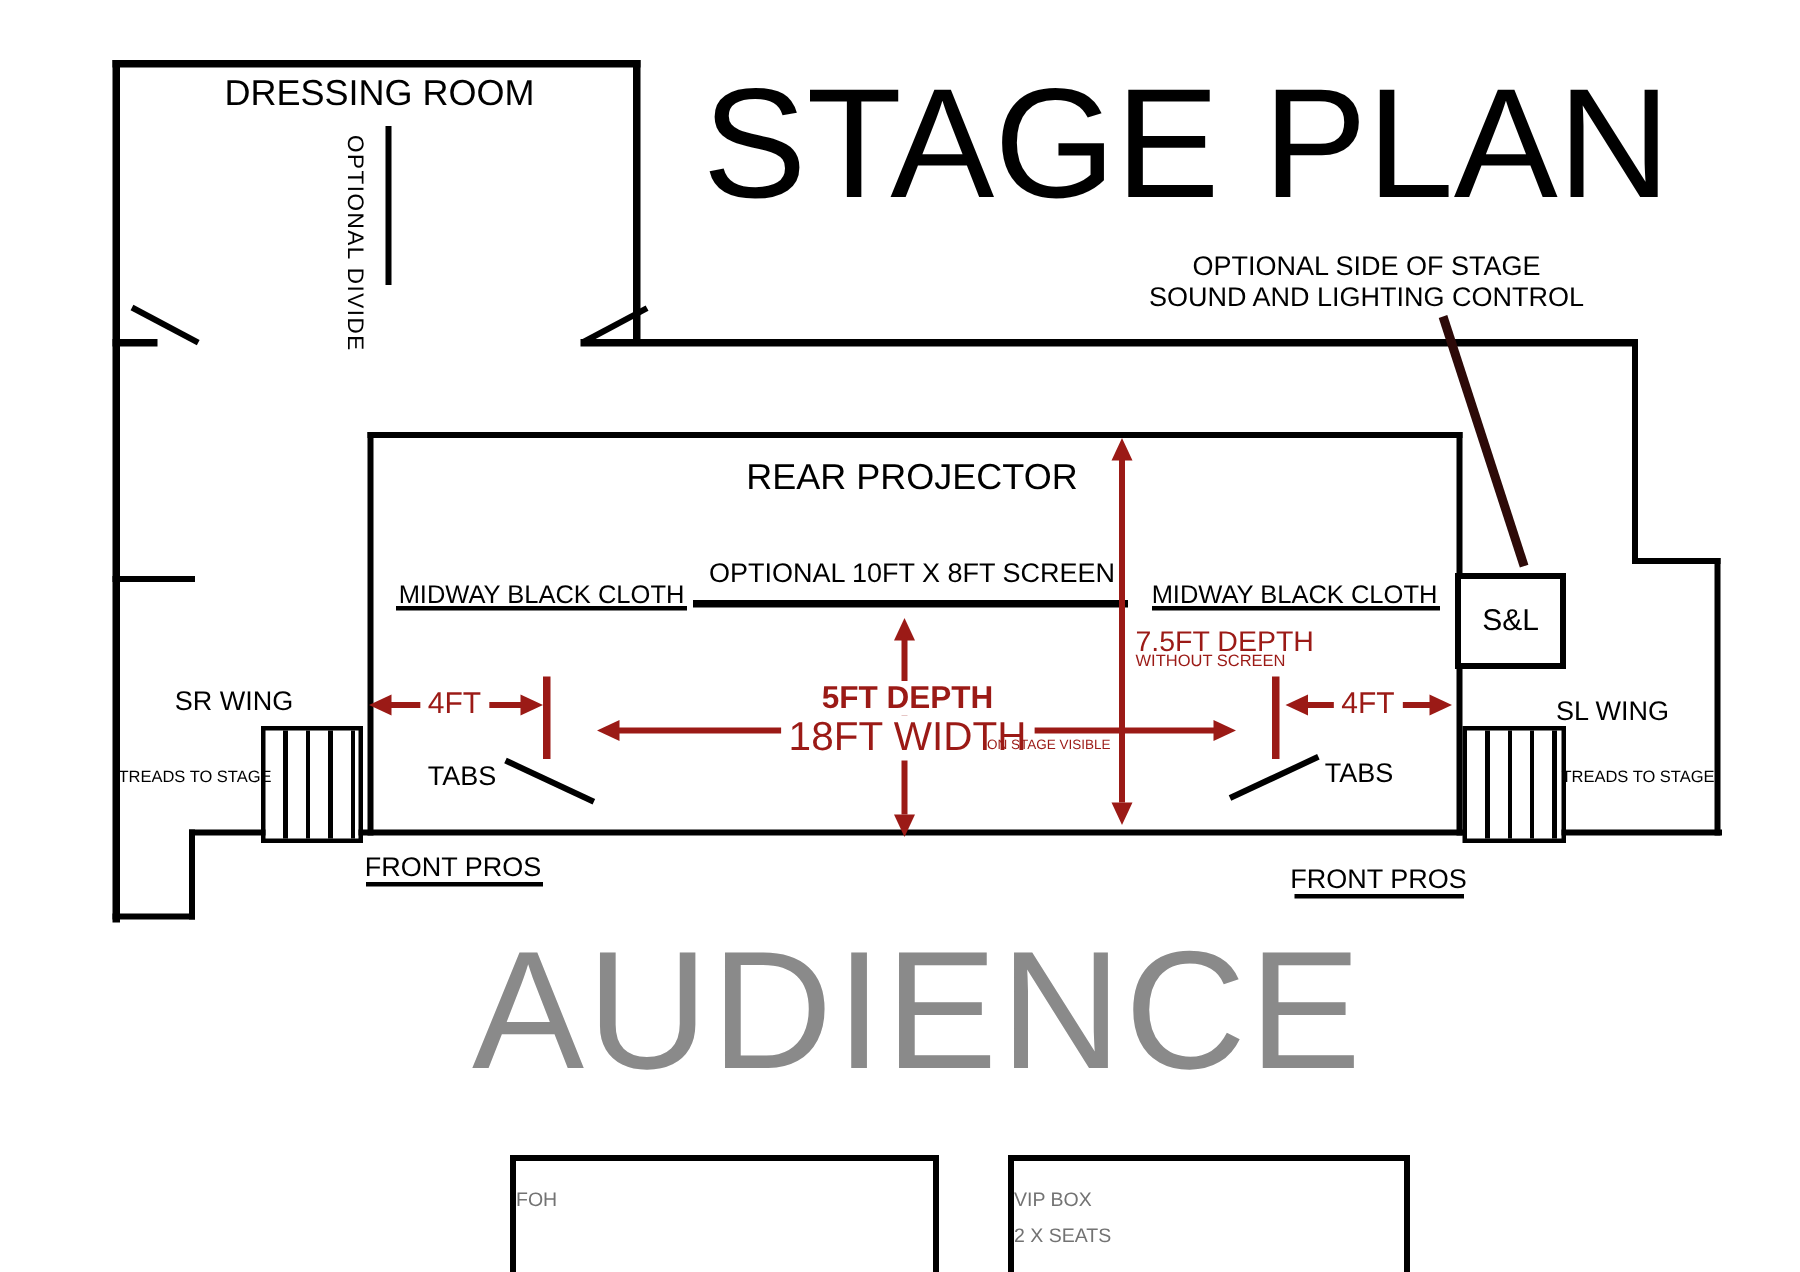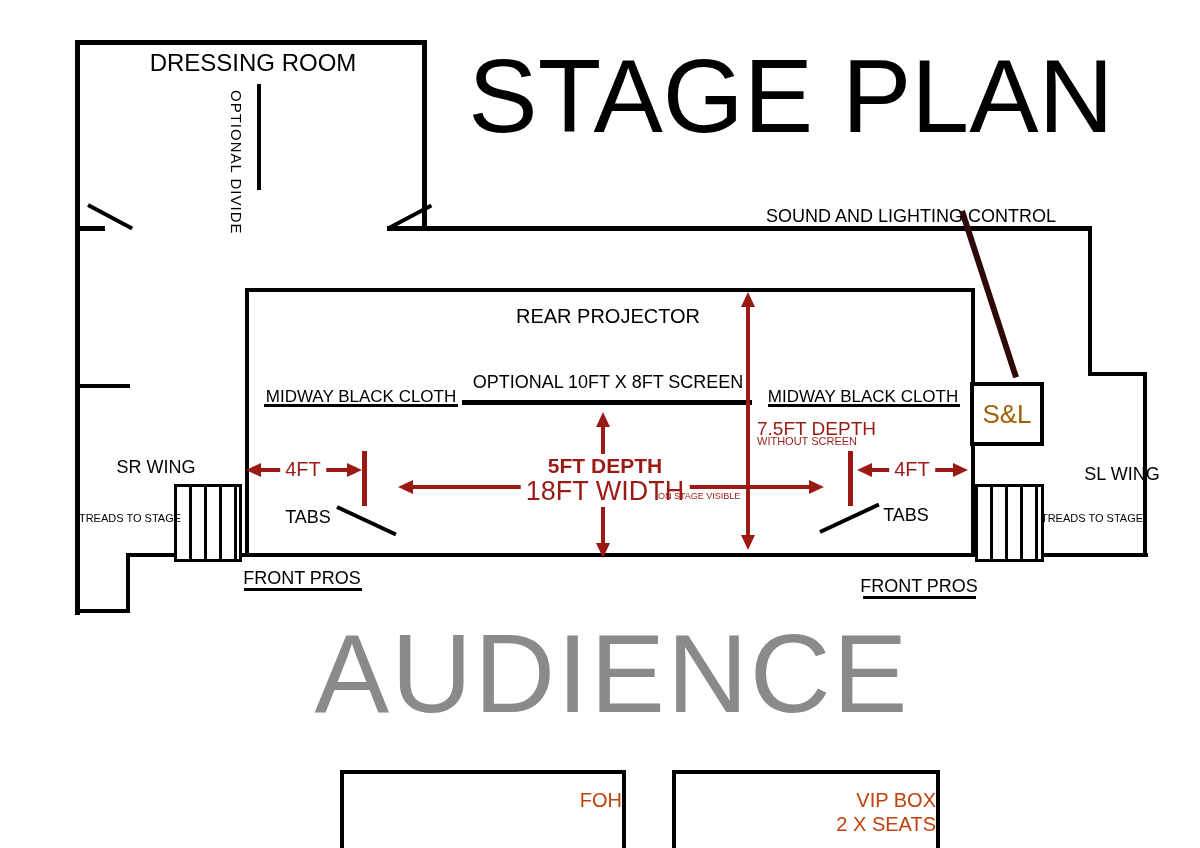--- a/index.html
+++ b/index.html
@@ -14,21 +14,21 @@
   .ah{position:absolute;width:0;height:0;z-index:2;}
   .ah-up{border-left:7px solid transparent;border-right:7px solid transparent;border-bottom:15px solid var(--red);}
   .ah-down{border-left:7px solid transparent;border-right:7px solid transparent;border-top:15px solid var(--red);}
   .ah-left{border-top:7px solid transparent;border-bottom:7px solid transparent;border-right:15px solid var(--red);}
   .ah-right{border-top:7px solid transparent;border-bottom:7px solid transparent;border-left:15px solid var(--red);}
   .lbl{position:absolute;color:#000;white-space:nowrap;z-index:3;line-height:1.15;}
   .ctr{transform:translateX(-50%);text-align:center;}
   .meas{position:absolute;color:var(--red);background:#fff;padding:0 5px;white-space:nowrap;z-index:3;line-height:1.1;}
   .redtxt{position:absolute;color:var(--red);white-space:nowrap;z-index:3;line-height:1.1;}
   .box{position:absolute;border:4px solid #000;background:#fff;z-index:2;}
-  .boxline{font-size:20px;line-height:24px;text-align:right;color:#c2410c;}
+  .boxline{font-size:13px;line-height:24px;text-align:left;color:#737373;}
   .stairs{position:absolute;border:3px solid #000;z-index:2;
     background:repeating-linear-gradient(90deg,#fff 0px,#fff 12px,#000 12px,#000 15px);}
 </style>
 </head>
 <body>
 
 <div class="canvas">
 
   <div class="wall" style="left:75px;top:40px;width:352px;height:5px;"></div>
   <div class="wall" style="left:422px;top:40px;width:5px;height:190px;"></div>
@@ -61,21 +61,21 @@
 
   <div class="wall" style="left:337px;top:505px;width:65px;height:4px;transform:rotate(25deg);transform-origin:0 50%;"></div>
   <div class="wall" style="left:820px;top:530px;width:65px;height:4px;transform:rotate(-25deg);transform-origin:0 50%;"></div>
 
   <div style="position:absolute;left:962px;top:208px;width:175px;height:6px;background:var(--pointer);transform:rotate(72deg);transform-origin:0 50%;z-index:2;"></div>
 
   <div class="stairs" style="left:174px;top:484px;width:62px;height:72px;"></div>
   <div class="stairs" style="left:975px;top:484px;width:63px;height:72px;"></div>
 
   <div class="box" style="left:970px;top:382px;width:66px;height:56px;z-index:4;display:flex;align-items:center;justify-content:center;">
-    <span style="font-size:26px;color:#a16207;">S&amp;L</span>
+    <span style="font-size:20px;color:#000000;">S&amp;L</span>
   </div>
 
   <div class="ah ah-up" style="left:741px;top:292px;"></div>
   <div class="rl" style="left:746px;top:305px;width:4px;height:230px;"></div>
   <div class="ah ah-down" style="left:741px;top:535px;"></div>
 
   <div class="ah ah-up" style="left:596px;top:412px;"></div>
   <div class="rl" style="left:601px;top:425px;width:4px;height:118px;"></div>
   <div class="ah ah-down" style="left:596px;top:543px;"></div>
 
@@ -99,30 +99,31 @@
   <div class="meas ctr" style="left:303px;top:458px;font-size:20px;">4FT</div>
   <div class="meas ctr" style="left:912px;top:458px;font-size:20px;">4FT</div>
   <div class="redtxt" style="left:757px;top:419px;font-size:19px;">7.5FT DEPTH</div>
   <div class="redtxt" style="left:757px;top:435px;font-size:11px;">WITHOUT SCREEN</div>
 
   <div class="lbl ctr" style="left:791px;top:44px;font-size:104px;line-height:1;">STAGE PLAN</div>
 
   <div class="lbl ctr" style="left:253px;top:49px;font-size:24px;">DRESSING ROOM</div>
   <div class="lbl" style="left:228px;top:90px;font-size:15px;writing-mode:vertical-rl;letter-spacing:1px;white-space:nowrap;">OPTIONAL DIVIDE</div>
 
-  <div class="lbl ctr" style="left:911px;top:188px;font-size:18px;margin-top:18px;">SOUND AND LIGHTING CONTROL</div>
+  <div class="lbl ctr" style="left:911px;top:167px;font-size:18px;">OPTIONAL SIDE OF STAGE</div>
+  <div class="lbl ctr" style="left:911px;top:188px;font-size:18px;">SOUND AND LIGHTING CONTROL</div>
 
-  <div class="lbl ctr" style="left:608px;top:305px;font-size:20px;">REAR PROJECTOR</div>
+  <div class="lbl ctr" style="left:608px;top:305px;font-size:24px;">REAR PROJECTOR</div>
   <div class="lbl ctr" style="left:608px;top:372px;font-size:18px;">OPTIONAL 10FT X 8FT SCREEN</div>
   <div class="lbl ctr" style="left:361px;top:387px;font-size:17px;">MIDWAY BLACK CLOTH</div>
   <div class="lbl ctr" style="left:863px;top:387px;font-size:17px;">MIDWAY BLACK CLOTH</div>
 
   <div class="lbl ctr" style="left:156px;top:457px;font-size:18px;">SR WING</div>
   <div class="lbl ctr" style="left:130px;top:512px;font-size:11px;">TREADS TO STAGE</div>
-  <div class="lbl ctr" style="left:1075px;top:464px;font-size:18px;margin-left:47px;">SL WING</div>
+  <div class="lbl ctr" style="left:1075px;top:464px;font-size:18px;">SL WING</div>
   <div class="lbl ctr" style="left:1092px;top:512px;font-size:11px;">TREADS TO STAGE</div>
 
   <div class="lbl ctr" style="left:308px;top:507px;font-size:18px;">TABS</div>
   <div class="lbl ctr" style="left:906px;top:505px;font-size:18px;">TABS</div>
 
   <div class="lbl ctr" style="left:302px;top:568px;font-size:18px;">FRONT PROS</div>
   <div class="lbl ctr" style="left:919px;top:576px;font-size:18px;">FRONT PROS</div>
 
   <div class="lbl ctr" style="left:612px;top:618px;font-size:112px;line-height:1;color:var(--gray);letter-spacing:2px;">AUDIENCE</div>
 

